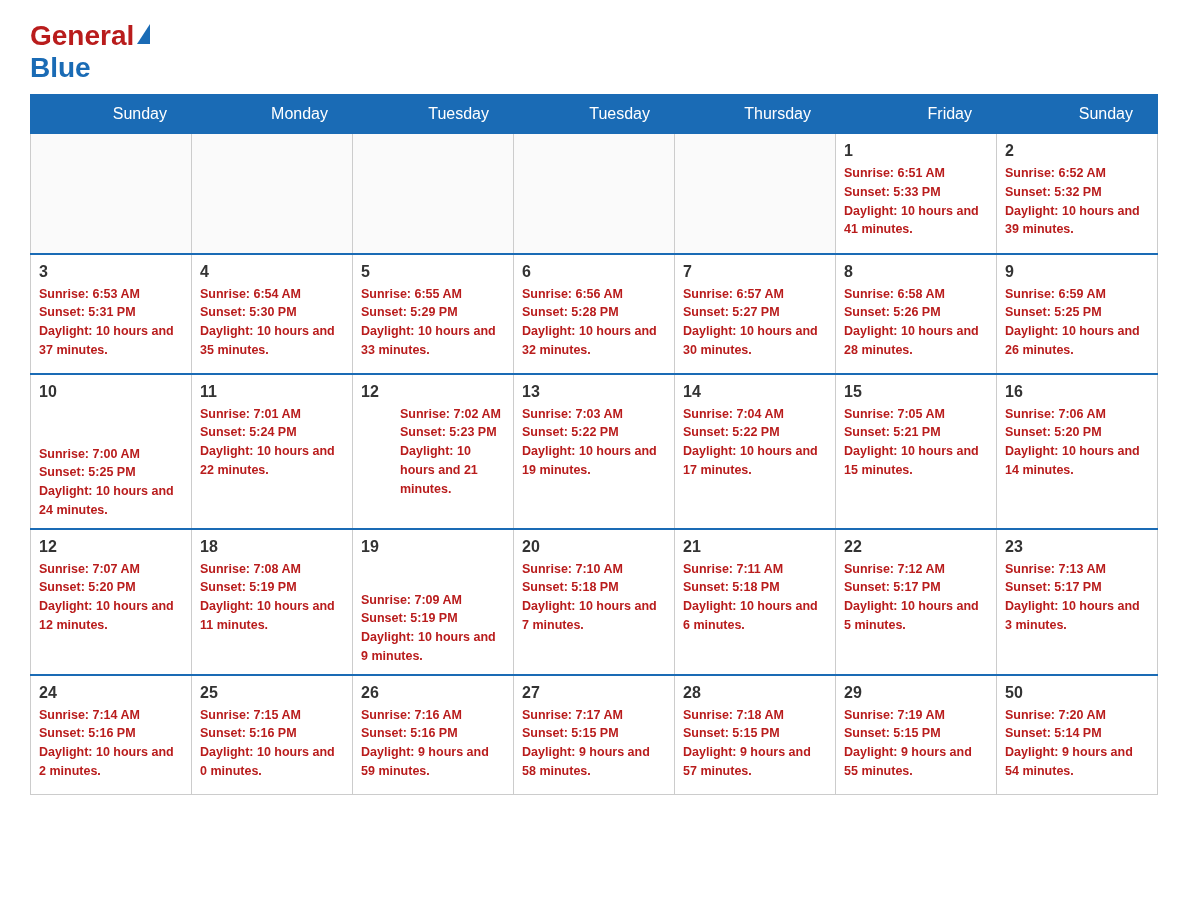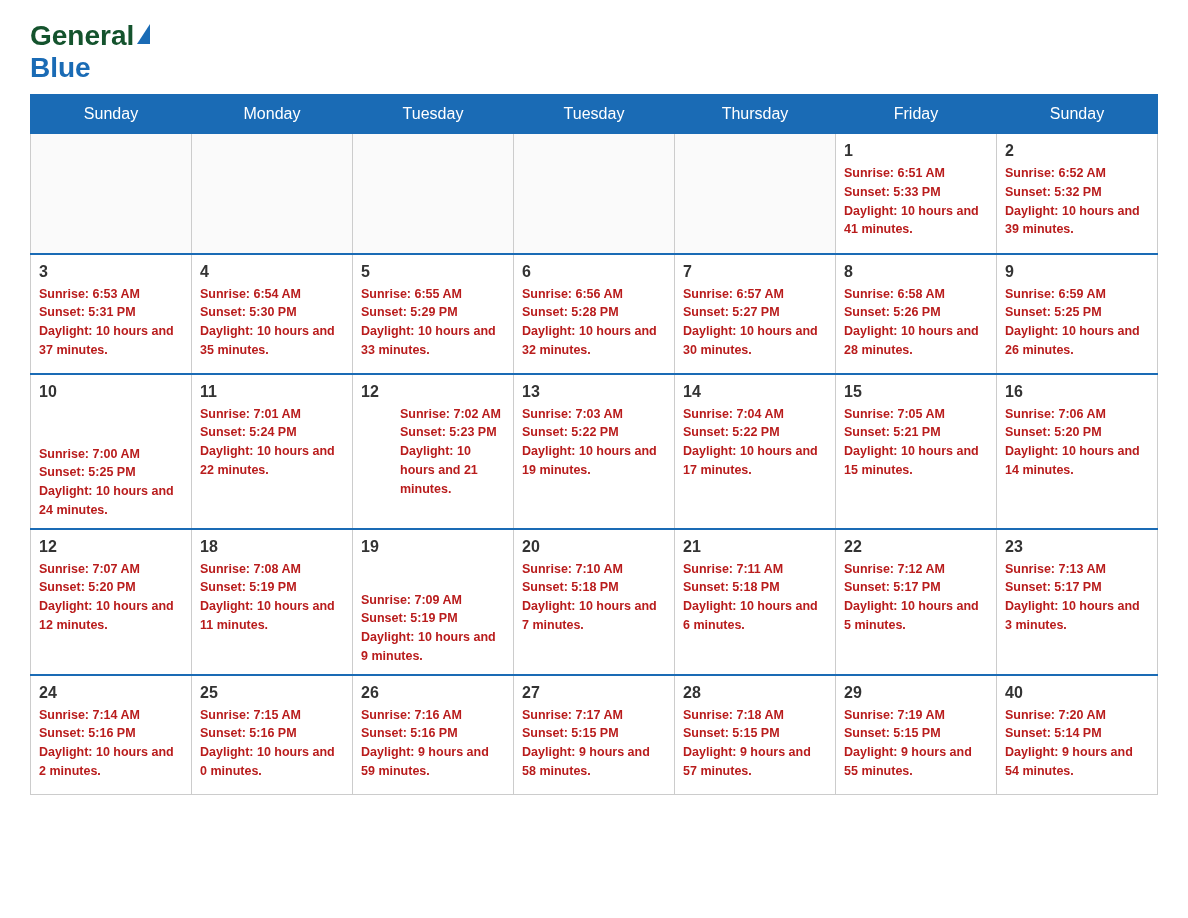--- a/index.html
+++ b/index.html
@@ -39,24 +39,24 @@
       margin-top: 4px;
     }
     .calendar {
       width: 100%;
       border-collapse: collapse;
       margin-top: 10px;
     }
     .calendar th {
       background-color: #1a6bb5;
       color: #fff;
-      padding: 10px 16px;
+      padding: 10px 24px;
       font-size: 16px;
       font-weight: normal;
-      text-align: center;
+      text-align: right;
       border: 1px solid #1a6bb5;
     }
     .calendar td {
       vertical-align: top;
       padding: 8px;
       border: 1px solid #ccc;
       width: calc(100% / 7);
       height: 120px;
       font-size: 13px;
       color: #333;
@@ -81,21 +81,21 @@
       border-top: 2px solid #1a6bb5;
     }
   </style>
 </head>
 <body>
 
 <div class="header">
   <div class="logo">
       <div>
         <div style="display: flex; align-items: flex-end;">
-          <span style="color: #14532d; font-size: 28px; font-weight: bold;">General</span>
+          <span style="color: #b91c1c; font-size: 28px; font-weight: bold;">General</span>
           <span style="display: inline-block; width: 0px; height: 0px; border-left: 13px solid transparent; border-bottom: 20px solid rgb(26, 107, 181); margin-left: 3px; margin-bottom: 8px; vertical-align: bottom;"></span>
         </div>
         <div style="color: rgb(26, 107, 181); font-size: 28px; font-weight: bold;">Blue</div>
       </div>
     </div>
   <div class="title-section">
     <div class="month-title"></div>
     <div class="location-title"></div>
   </div>
 </div>
@@ -295,20 +295,20 @@
 Sunset: 5:15 PM
 Daylight: 9 hours and 57 minutes.</div>
         </td>
         <td>
           <span class="day-number">29</span>
           <div class="day-info" style="white-space: pre-line;">Sunrise: 7:19 AM
 Sunset: 5:15 PM
 Daylight: 9 hours and 55 minutes.</div>
         </td>
         <td>
-          <span class="day-number">40</span>
+          <span class="day-number">50</span>
           <div class="day-info" style="white-space: pre-line;">Sunrise: 7:20 AM
 Sunset: 5:14 PM
 Daylight: 9 hours and 54 minutes.</div>
         </td>
       </tr>
     </tbody>
 </table>
 
 </body></html>

